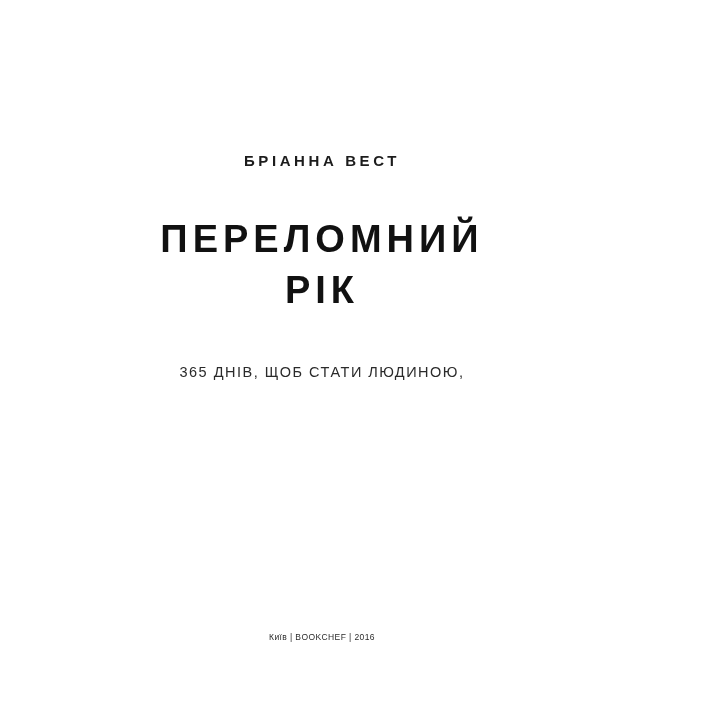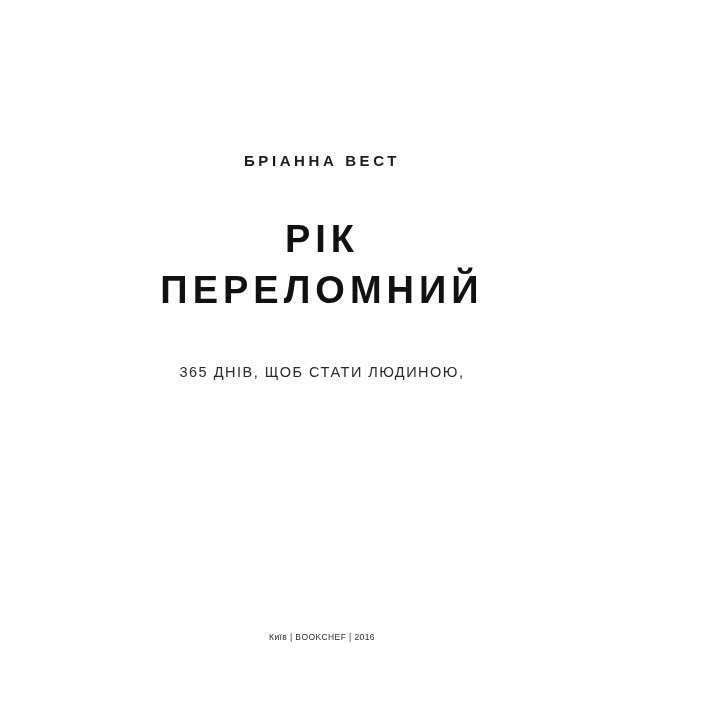--- a/index.html
+++ b/index.html
@@ -79,22 +79,22 @@
   }
 </style>
 </head>
 <body>
 
 <div class="page">
 
   <div class="author">БРІАННА ВЕСТ</div>
 
   <div class="title-block">
+    <div class="title-line">ПЕРЕЛОМНИЙ</div>
     <div class="title-line">РІК</div>
-    <div class="title-line">ПЕРЕЛОМНИЙ</div>
   </div>
 
   <div class="subtitle-block">
     <div class="subtitle-line">365 ДНІВ, ЩОБ СТАТИ ЛЮДИНОЮ,</div>
   </div>
 
 
   <div class="imprint">Київ | BOOKCHEF | 2016</div>
 
 </div>

